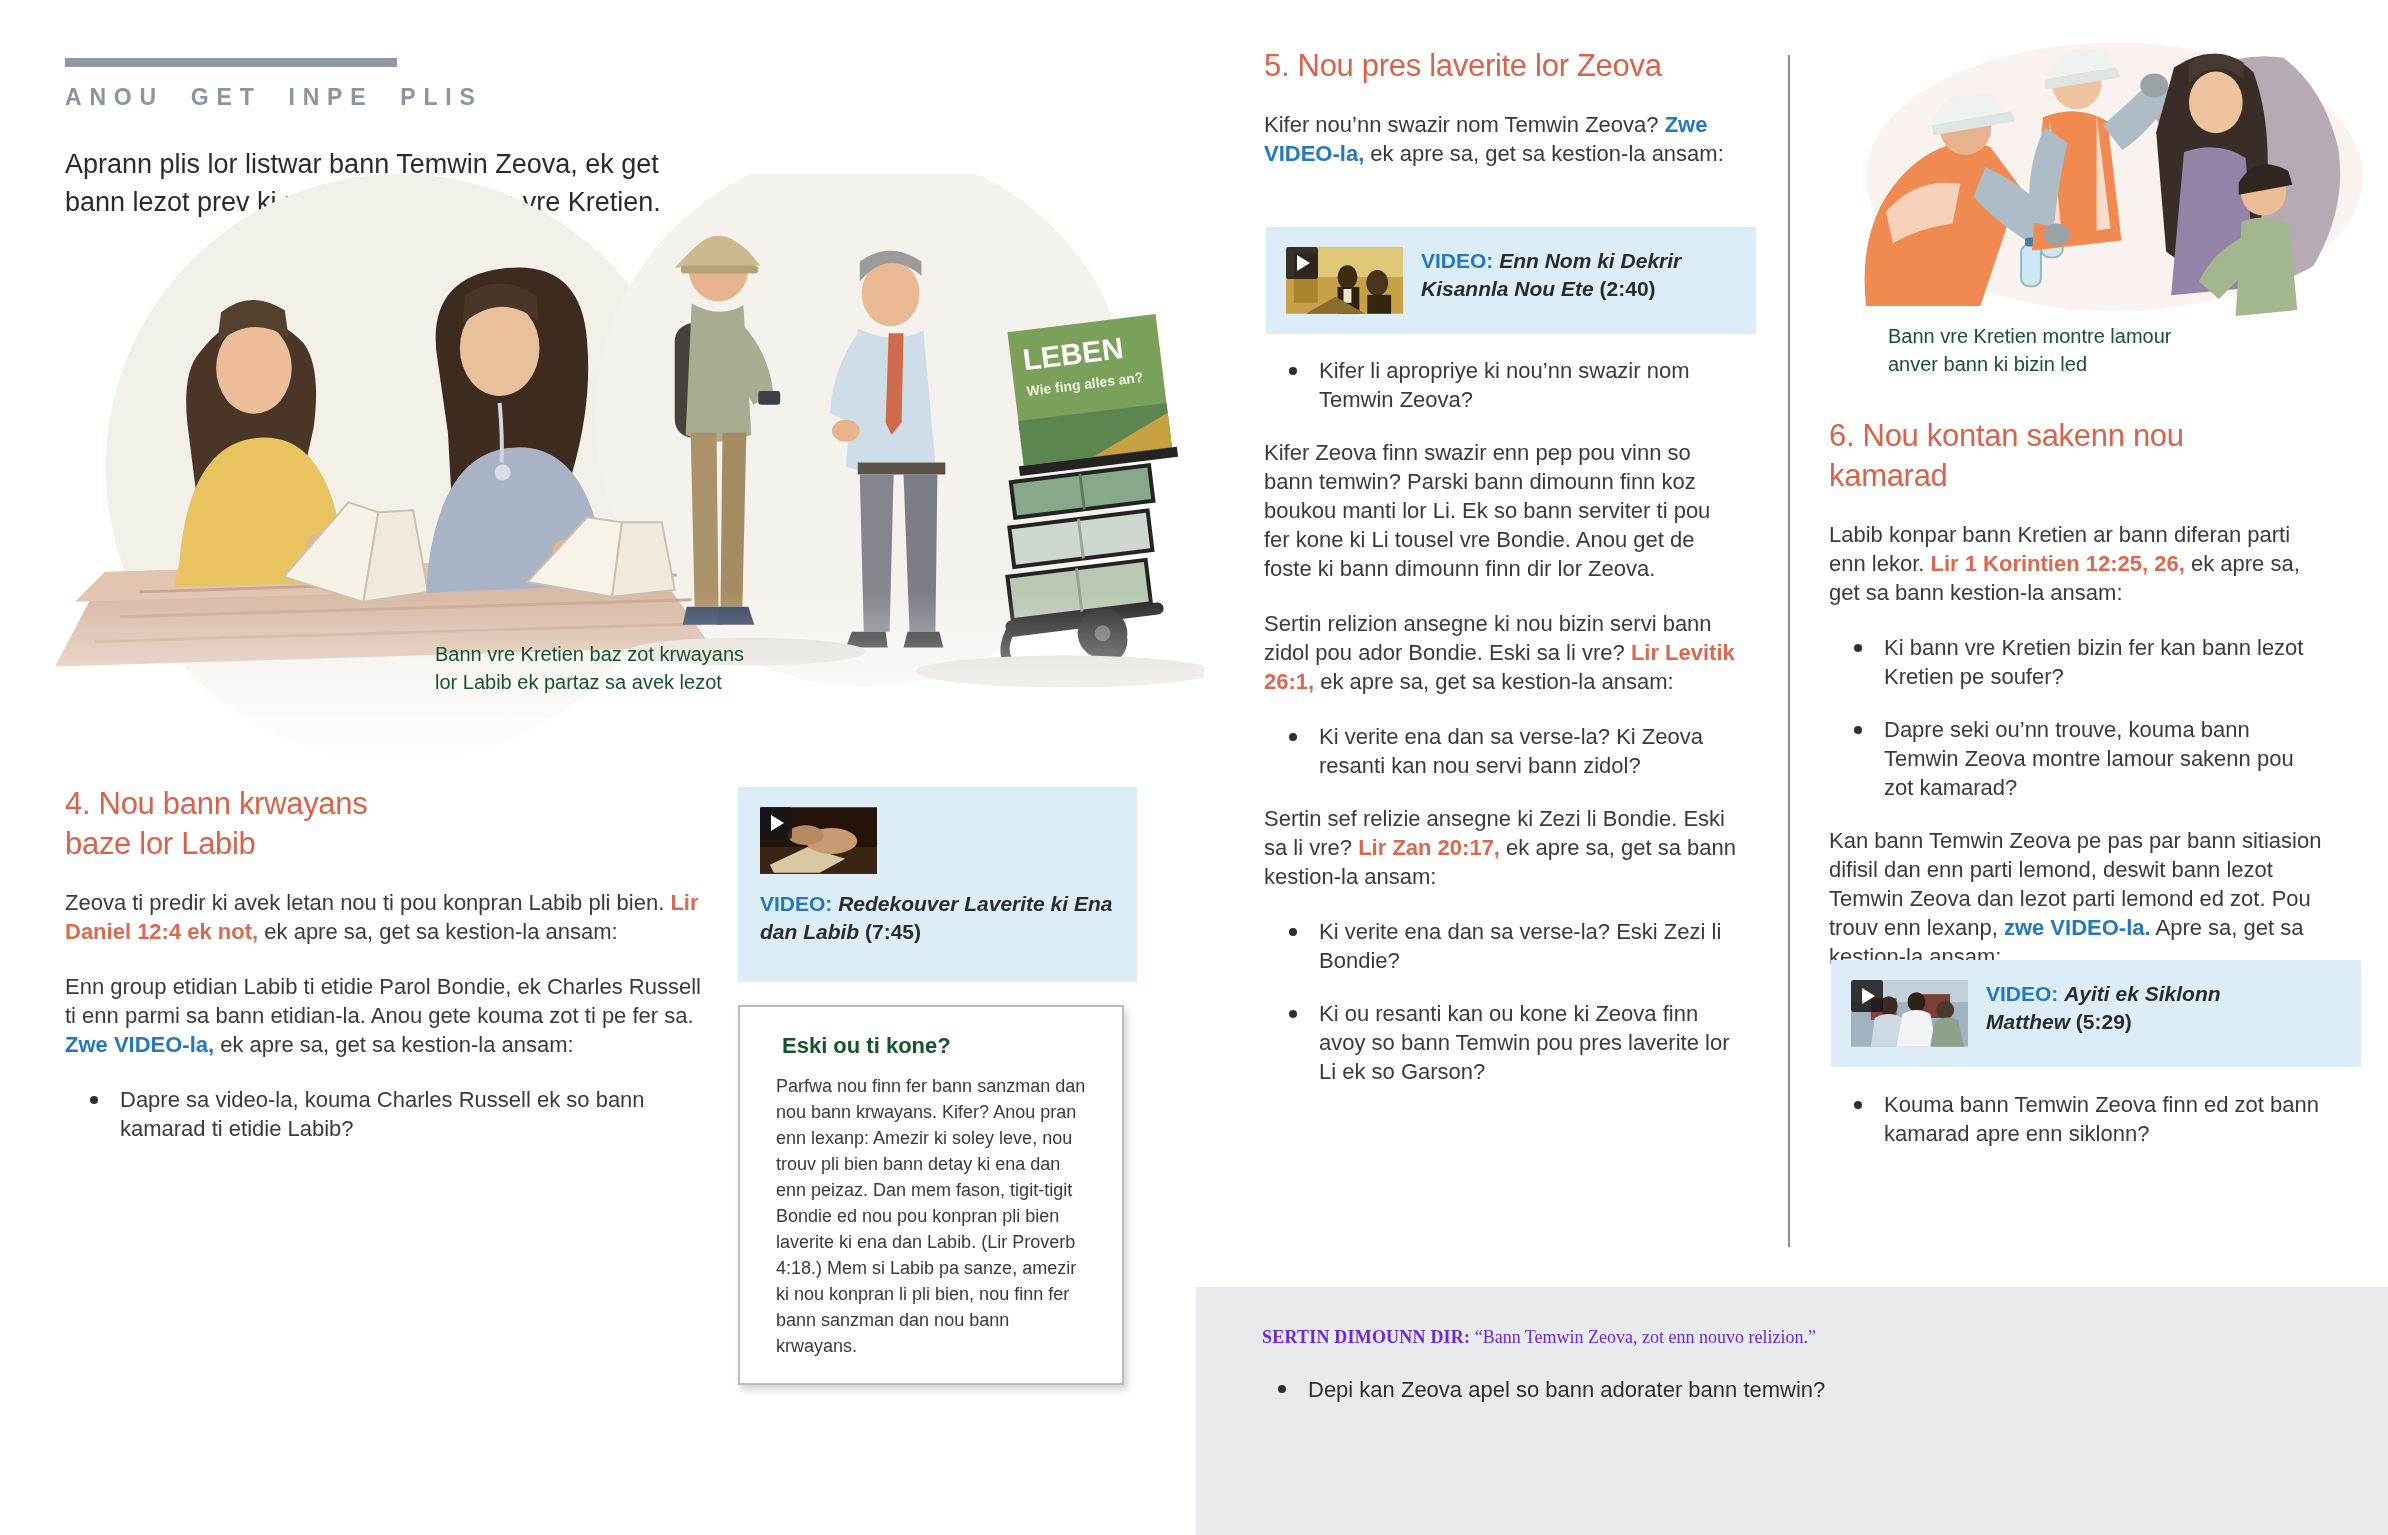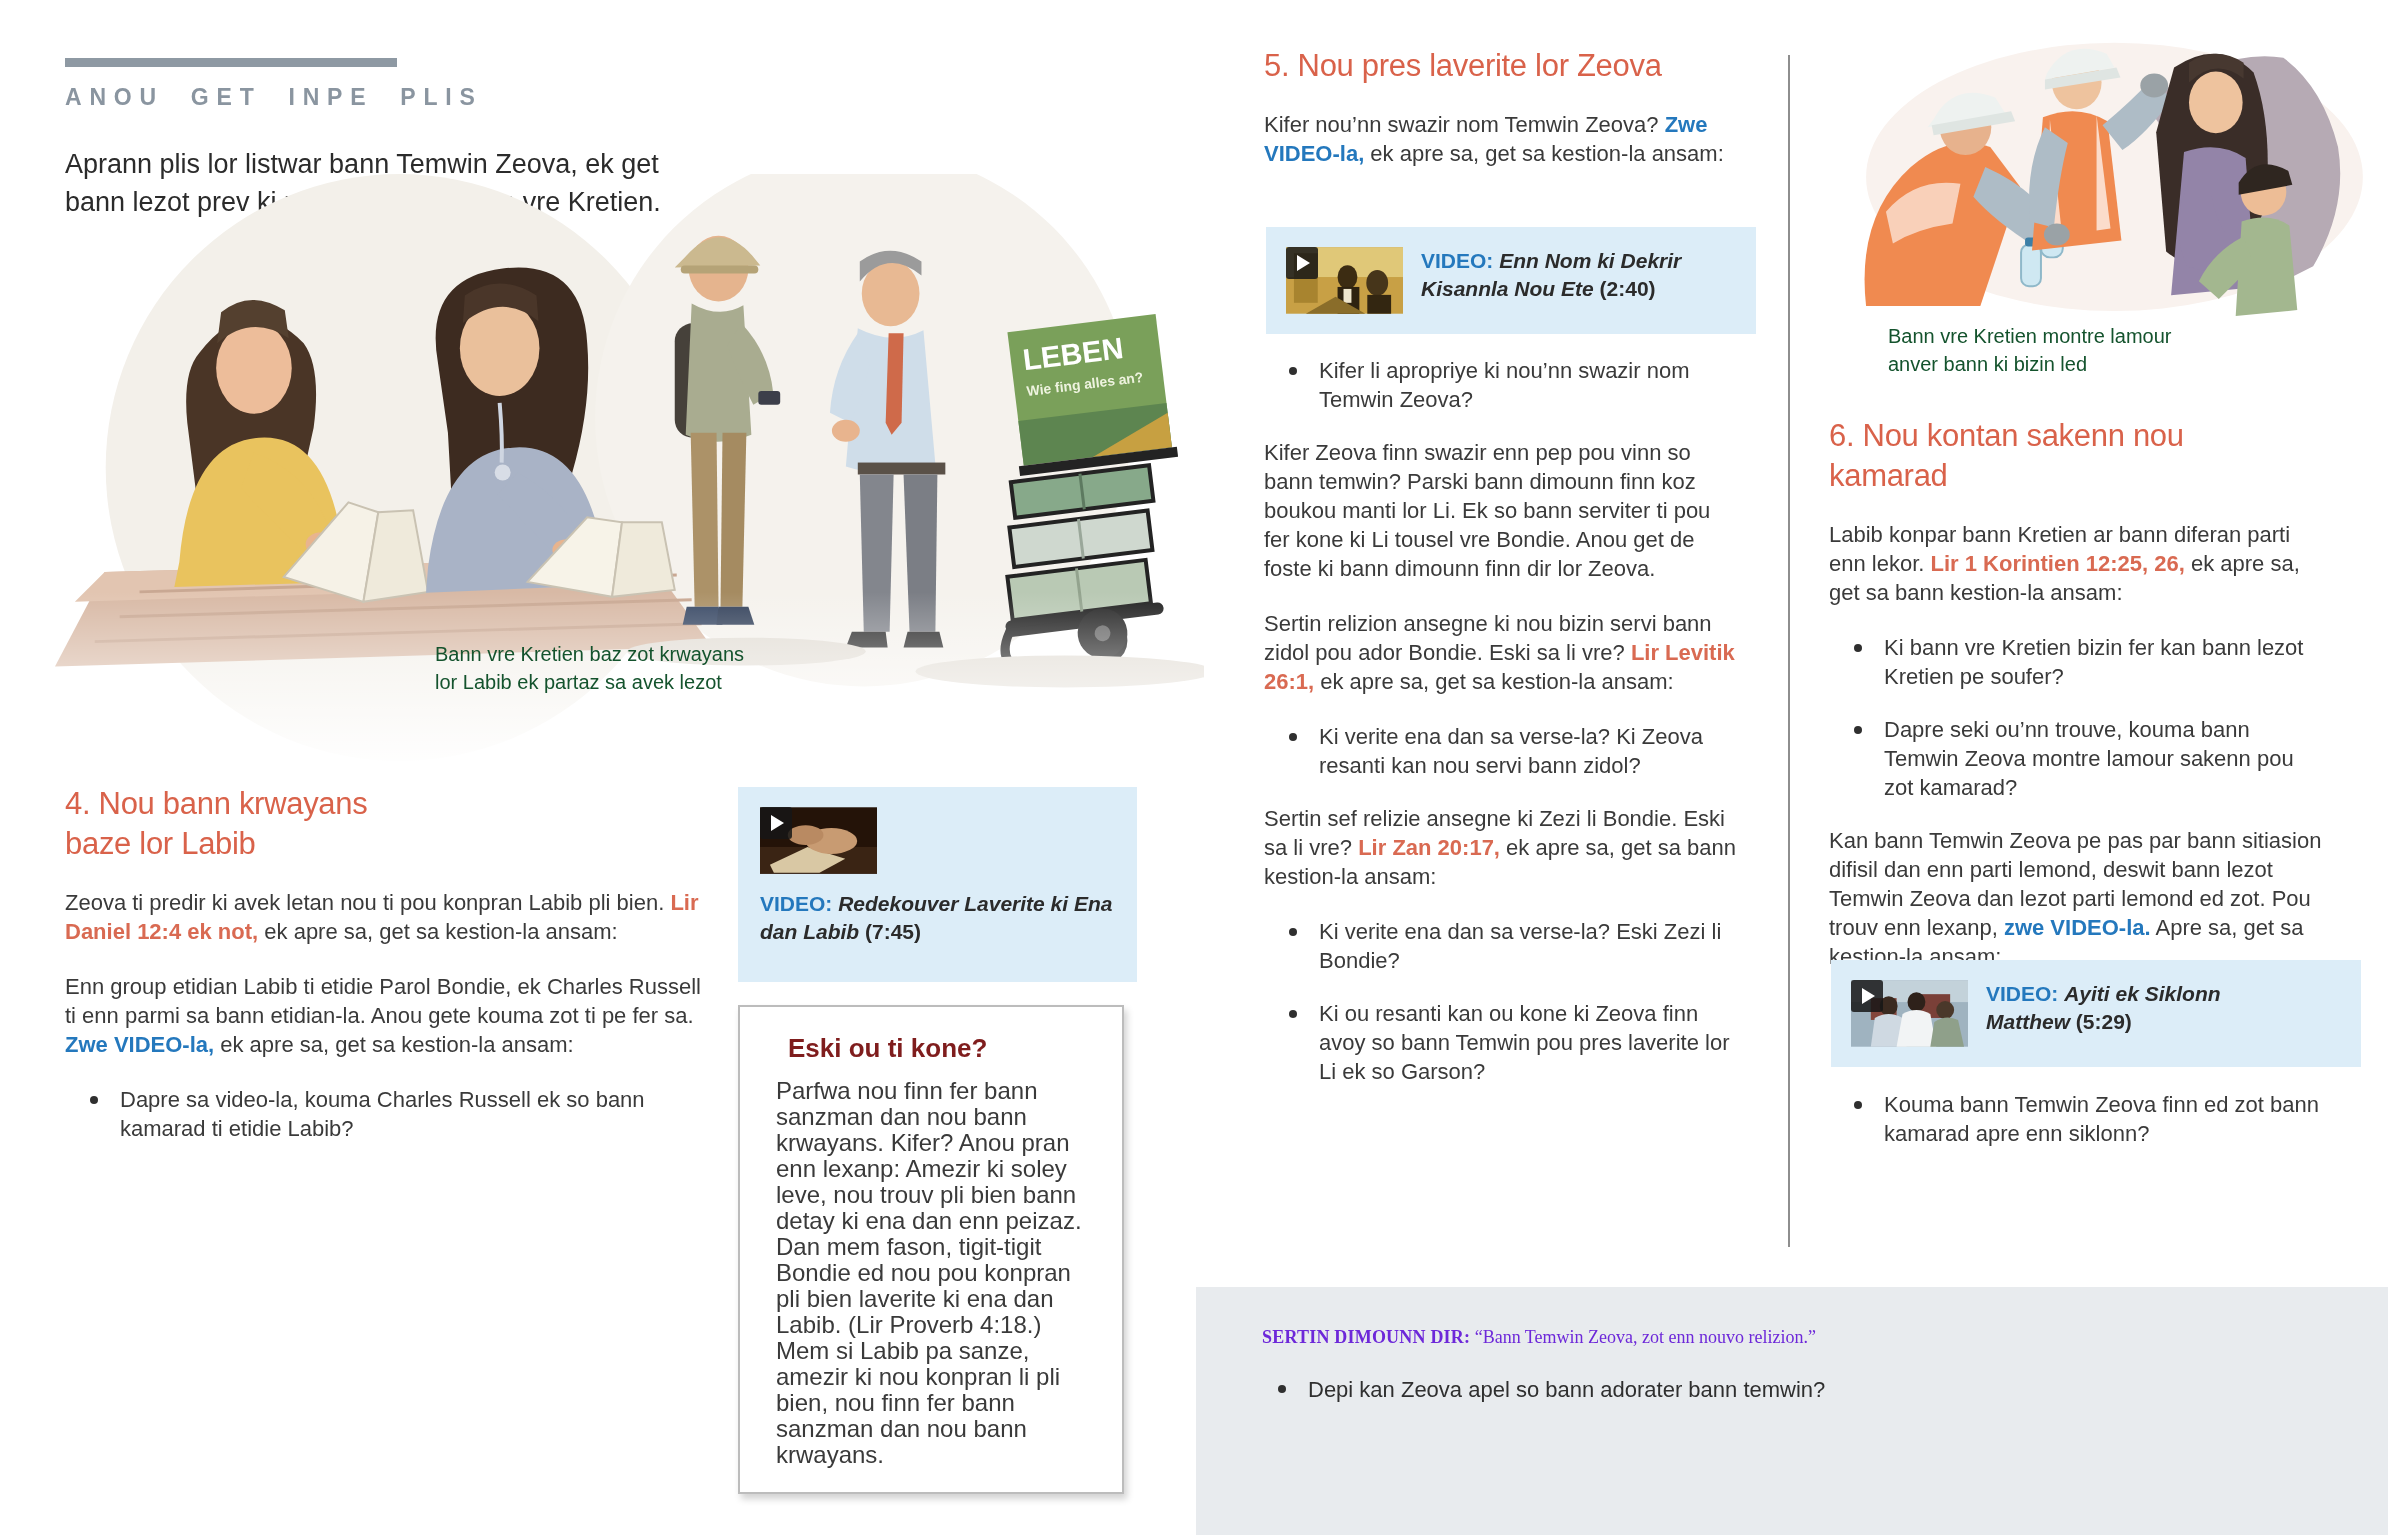--- a/index.html
+++ b/index.html
@@ -50,22 +50,22 @@
   .vtext .vlabel{color:#2478bd;font-style:normal;}
   .vtext .vtitle{font-style:italic;}
   .vb1 .vtext{margin-top:16px;width:363px;}
   .vb2{left:1266px;top:227px;width:450px;padding:20px;}
   .vb3{left:1831px;top:960px;width:490px;padding:20px;}
   .vb2 .vtext,.vb3 .vtext{width:284px;}
 
   
   .eski{left:738px;top:1005px;width:386px;background:#ffffff;border:2px solid #bcbcbc;
         box-shadow:3px 5px 7px rgba(0,0,0,0.18);padding:26px 36px 24px 36px;box-sizing:border-box;}
-  .eski h3{margin:0 0 14px 12px;font-size:26px;color:#7f1d1d;}
-  .eski p{margin:0;font-size:24px;line-height:26px;color:#3a3a3a;}
+  .eski h3{margin:0 0 14px 6px;font-size:22px;color:#14532d;}
+  .eski p{margin:0;font-size:18px;line-height:26px;color:#3a3a3a;}
 
   
   .divider{left:1788px;top:55px;width:2px;height:1192px;background:#8e8e8e;}
 
   
   .bottom-panel{left:1196px;top:1287px;width:1192px;height:249px;background:#e8ebee;box-sizing:border-box;
                 padding:34px 0 0 66px;}
   .objection-line{font-size:18px;line-height:32px;color:#6d28d9;width:1045px;font-family:Liberation Serif, serif;}
   .objection-line .lead{font-weight:bold;letter-spacing:0.2px;}
   .objection-bullet{position:relative;margin-top:22px;padding-left:46px;font-size:22px;line-height:29px;

